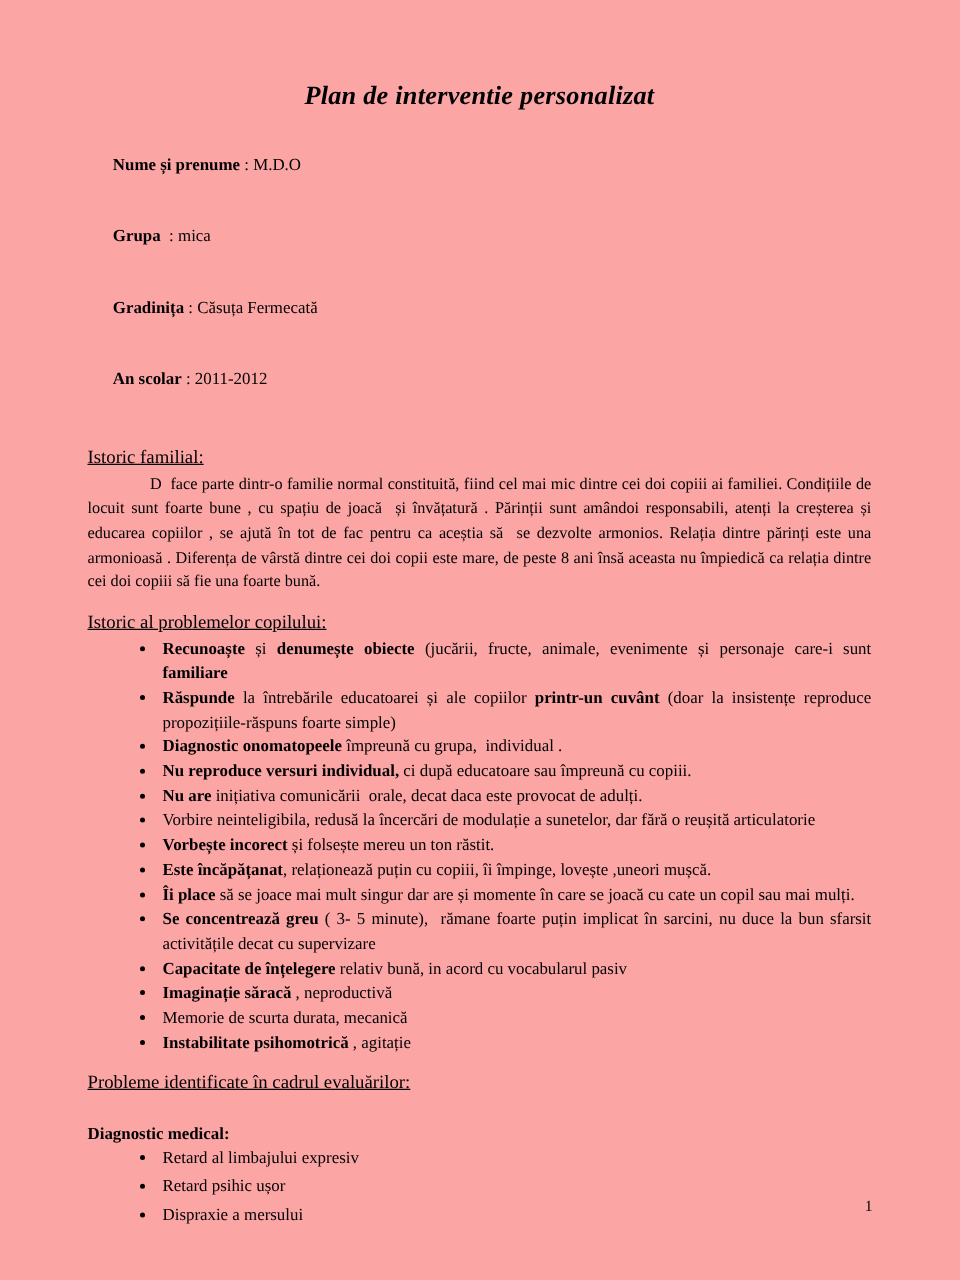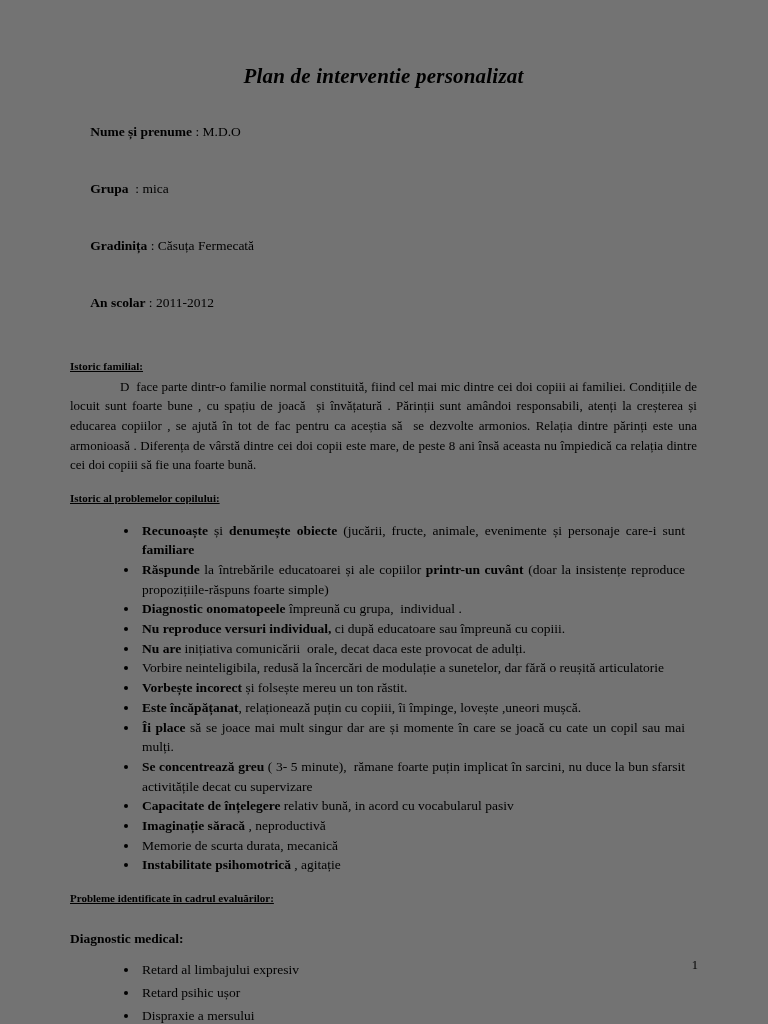--- a/index.html
+++ b/index.html
@@ -7,59 +7,59 @@
   body {
     width: 768px; height: 1024px;
     font-family: "Liberation Serif", "DejaVu Serif", serif;
     color: #000000;
     position: relative;
     overflow: hidden;
   }
   .page {
     position: relative;
     width: 768px; height: 1024px;
-    background: #737373;
+    background: #fca5a5;
     padding: 64px 71px 0 70px;
   }
   .doc-title {
     font-size: 21px;
     font-weight: bold;
     font-style: italic;
     text-align: center;
     letter-spacing: 0.2px;
     margin-bottom: 14px;
   }
   .info-block { margin-bottom: 26px; }
   .info-row {
     font-size: 13.5px;
     line-height: 19px;
     white-space: pre-wrap;
   }
   .info-label {
     font-weight: bold;
   }
   .section-heading {
-    font-size: 11px;
-    font-weight: bold;
+    font-size: 15px;
+    font-weight: normal;
     text-decoration: underline;
     line-height: 19.5px;
   }
   .body-par {
     font-size: 13px;
     line-height: 19.7px;
     text-align: justify;
     text-indent: 50px;
     white-space: pre-wrap;
   }
   .section { margin-bottom: 14px; }
   .gap-lg { }
   .gap-md { margin-top: 20px; }
   ul.doc-list {
     list-style: disc;
-    margin: 12px;
+    margin: 0;
     padding-left: 57px;
   }
   ul.doc-list li {
     font-size: 13.5px;
     line-height: 19.7px;
     text-align: justify;
     padding-left: 3px;
     white-space: pre-wrap;
   }
   ul.doc-list.spaced li { margin-bottom: 3px; }

